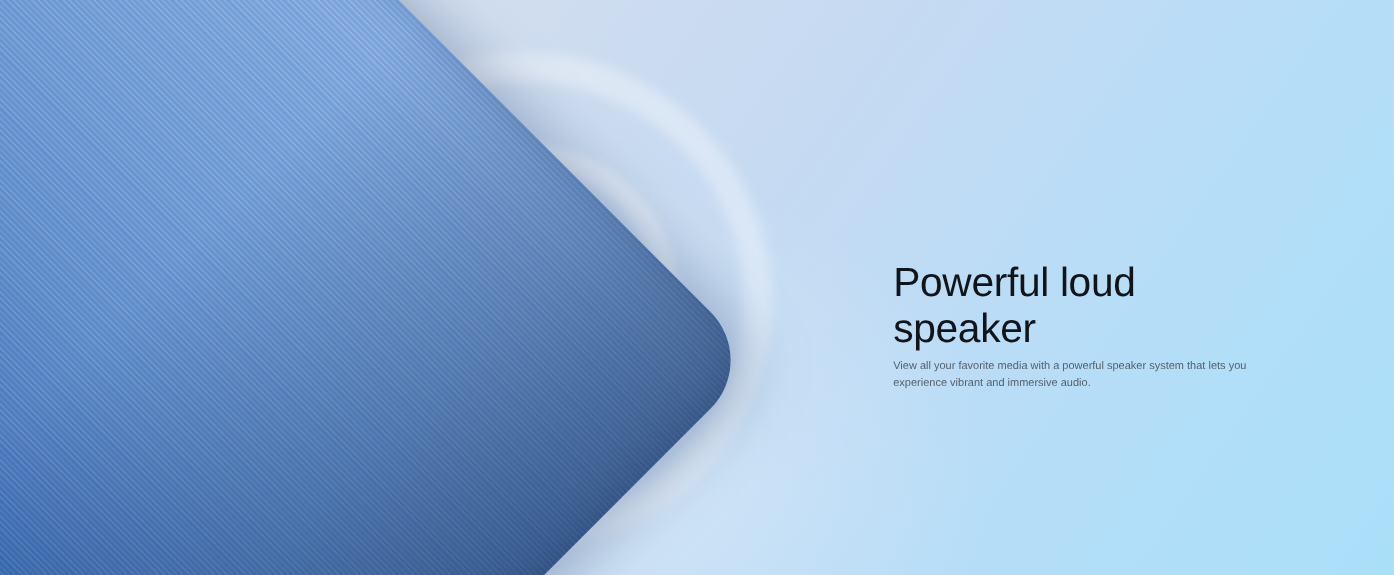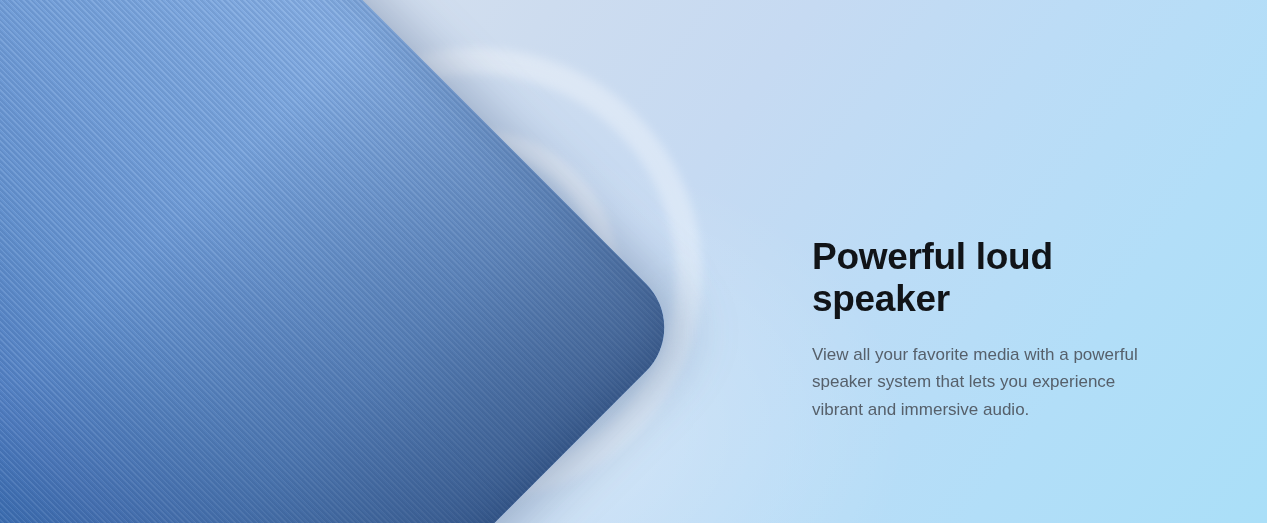--- a/index.html
+++ b/index.html
@@ -175,28 +175,28 @@
 
   
   .copy {
     position:absolute;
     left:812px;
     top:236px;
     width:350px;
   }
   .headline {
     font-size:37px;
-    font-weight:bold;
+    font-weight:normal;
     line-height:1.13;
     letter-spacing:-0.3px;
     color:#111418;
-    margin-bottom:21px;
+    margin-bottom:5px;
   }
   .body-copy {
-    font-size:17px;
+    font-size:10px;
     line-height:1.63;
     color:#56606b;
     max-width:338px;
   }
 </style>
 </head>
 <body>
 
 <div class="banner">
 

